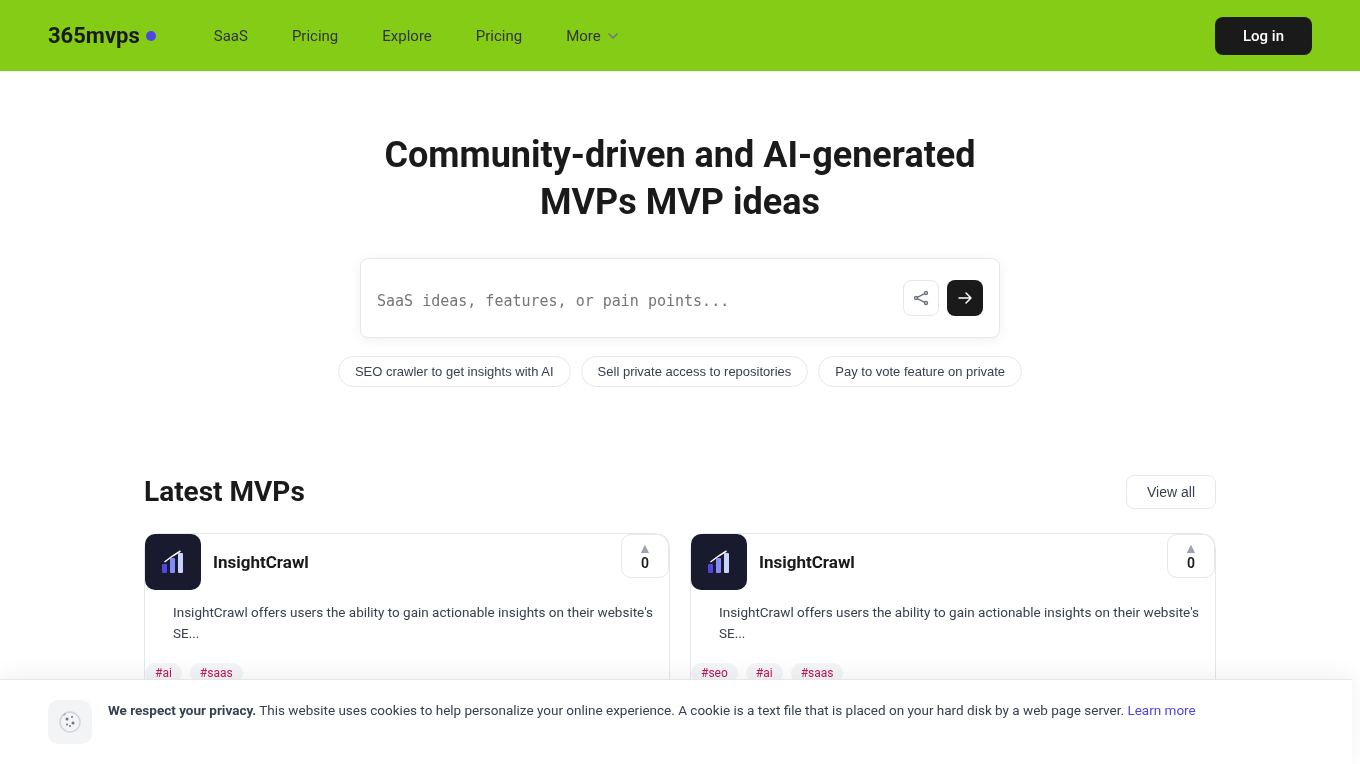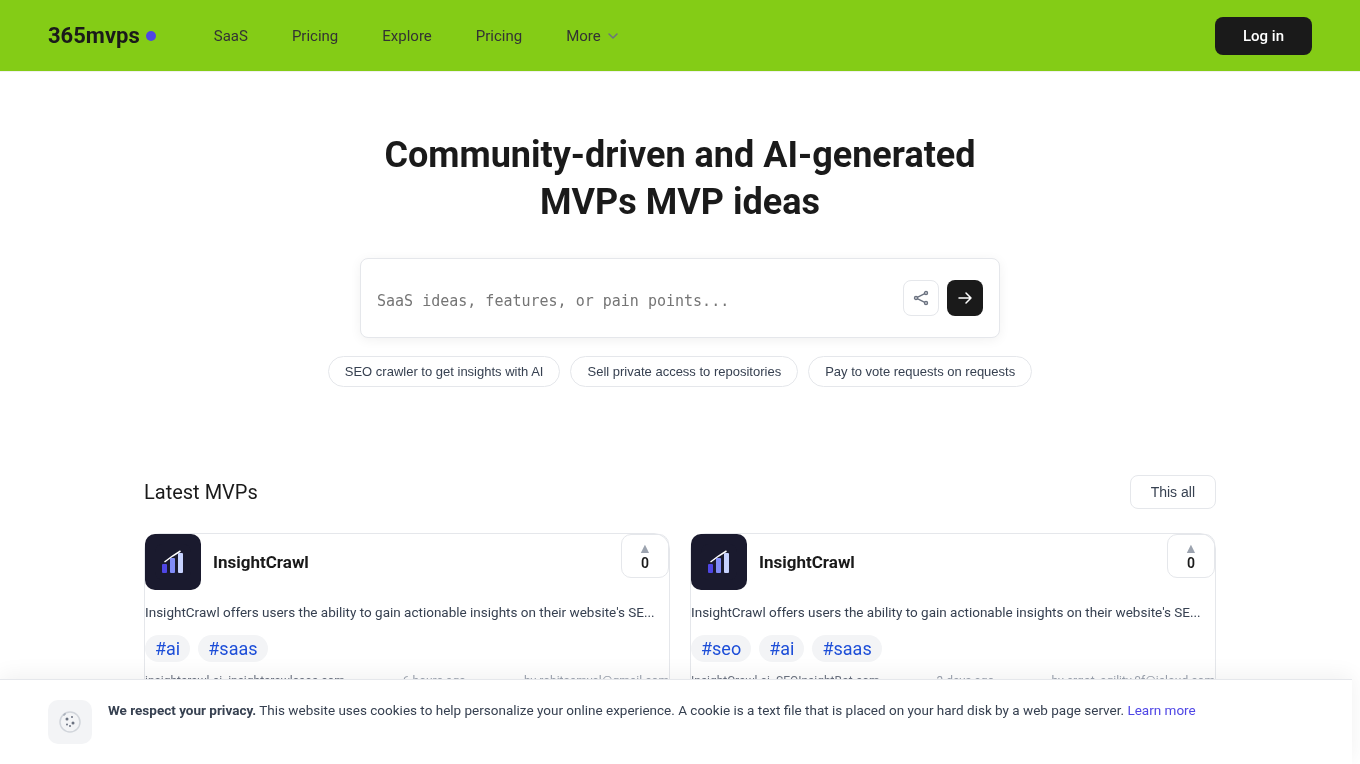--- a/index.html
+++ b/index.html
@@ -169,22 +169,22 @@
       margin: 48px auto 0;
       padding: 0 24px;
     }
     .section-header {
       display: flex;
       align-items: center;
       justify-content: space-between;
       margin-bottom: 24px;
     }
     .section-title {
-      font-size: 20px;
-      font-weight: 400;
+      font-size: 28px;
+      font-weight: 700;
       color: #1a1a1a;
     }
     .view-all-btn {
       padding: 8px 20px;
       border: 1.5px solid #e5e7eb;
       border-radius: 8px;
       background: #fff;
       font-size: 14px;
       color: #374151;
       cursor: pointer;
@@ -250,25 +250,26 @@
       color: #374151;
       line-height: 1.55;
     }
 
     .card-tags {
       display: flex;
       gap: 8px;
       flex-wrap: wrap;
     }
     .tag {
-      font-size: 18px;
-      color: #1d4ed8;
+      font-size: 12px;
+      color: #be185d;
       background: #f3f4f6;
       padding: 3px 10px;
       border-radius: 20px;
+      margin-top: 8px;
     }
 
     .card-meta {
       display: flex;
       align-items: center;
       justify-content: space-between;
       font-size: 12px;
       color: #9ca3af;
     }
     .card-meta-left {
@@ -381,20 +382,21 @@
       color: #6b7280;
       font-size: 10px;
     }
 
     
     .text-ellipsis {
       display: -webkit-box;
       -webkit-line-clamp: 2;
       -webkit-box-orient: vertical;
       overflow: hidden;
+      margin-left: 28px;
     }
   </style>
 </head>
 <body>
 
 <nav class="navbar">
   <a class="nav-logo" href="#">
     <span>365mvps</span>
     <span class="nav-logo-dot"></span>
   </a>
@@ -436,28 +438,28 @@
         <svg width="16" height="16" viewBox="0 0 16 16" fill="none" xmlns="http://www.w3.org/2000/svg">
           <path d="M2 8h12M9 3l5 5-5 5" stroke="#fff" stroke-width="1.5" stroke-linecap="round" stroke-linejoin="round"></path>
         </svg>
       </button>
     </div>
   </div>
 
   <div class="chips">
     <button class="chip">SEO crawler to get insights with AI</button>
     <button class="chip">Sell private access to repositories</button>
-    <button class="chip">Pay to vote requests on requests</button>
+    <button class="chip">Pay to vote feature on private</button>
   </div>
 </section>
 
 <section class="section">
   <div class="section-header">
     <h2 class="section-title">Latest MVPs</h2>
-    <button class="view-all-btn">This all</button>
+    <button class="view-all-btn">View all</button>
   </div>
 
   <div class="cards-grid">
 
     <div class="mvp-card">
       <div class="card-header">
         <div class="card-logo-area">
           <div class="ic-logo-outer">
             <svg width="36" height="36" viewBox="0 0 36 36" fill="none" xmlns="http://www.w3.org/2000/svg">
               <rect width="36" height="36" rx="8" fill="#1a1a2e"></rect>

